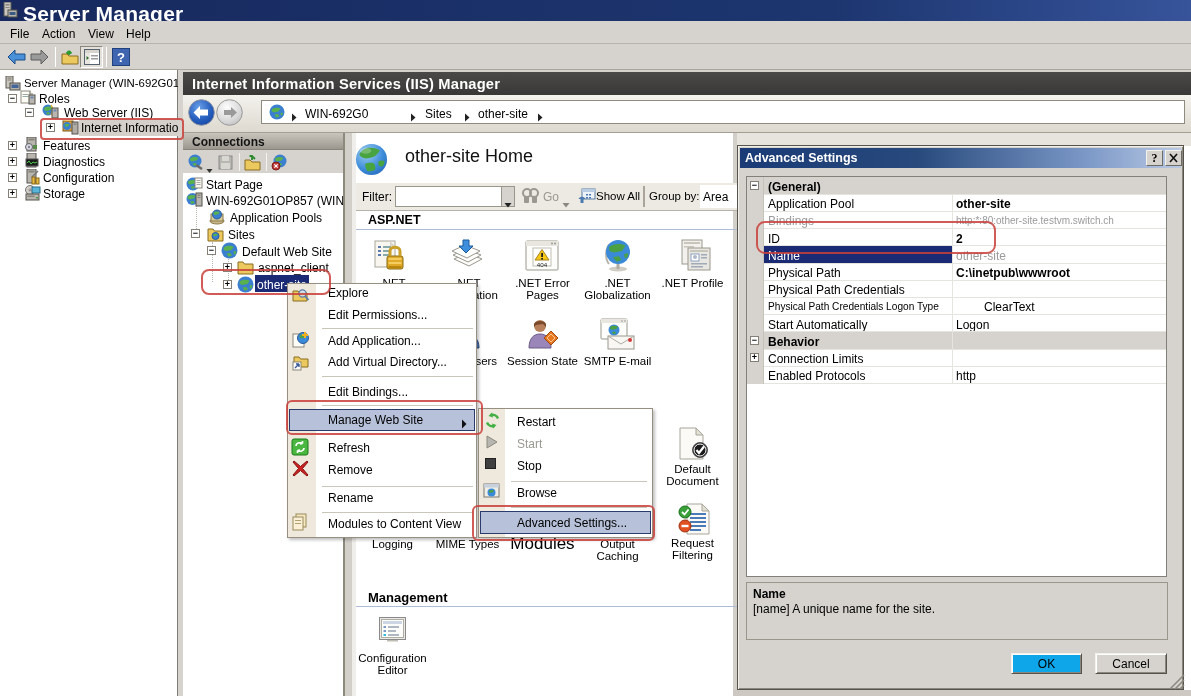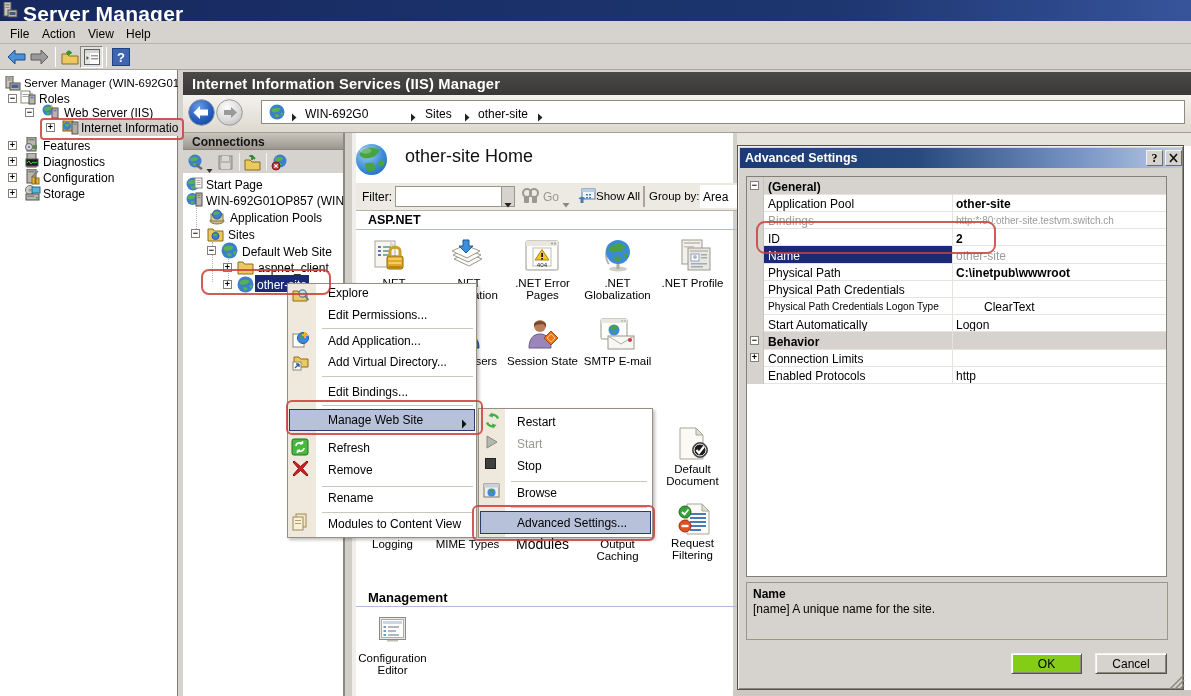--- a/index.html
+++ b/index.html
@@ -464,21 +464,21 @@
         <path d="M2 1 L18 1 L25 8 L25 32 L2 32 Z" fill="#fbfaf7" stroke="#a8a59a"></path>
         <path d="M18 1 L18 8 L25 8 Z" fill="#e2dfd4" stroke="#a8a59a"></path>
         <circle cx="22" cy="23" r="7.5" fill="#1a1a1a" stroke="#555"></circle>
         <circle cx="22" cy="23" r="6" fill="none" stroke="#fff" stroke-width="1"></circle>
         <path d="M18.5 23 L21 26 L26 19.5" stroke="#fff" stroke-width="2.2" fill="none"></path>
       </svg></div>
 <div class="abs t12" style="left:655px;top:463px;width:75px;text-align:center;line-height:12px;font-size:11.5px;">Default<br>Document</div>
 
 <div class="abs t12" style="left:355px;top:538px;width:75px;text-align:center;line-height:12px;font-size:11.5px;">Logging</div>
 <div class="abs t12" style="left:430px;top:538px;width:75px;text-align:center;line-height:12px;font-size:11.5px;">MIME Types</div>
-<div class="abs t12" style="left:505px;top:538px;width:75px;text-align:center;line-height:12px;font-size:14px;">Modules</div>
+<div class="abs t12" style="left:505px;top:538px;width:75px;text-align:center;line-height:12px;font-size:17px;">Modules</div>
 <div class="abs t12" style="left:580px;top:538px;width:75px;text-align:center;line-height:12px;font-size:11.5px;">Output<br>Caching</div>
 <div class="abs" style="left:678px;top:503px;"><svg width="32" height="32" viewBox="0 0 32 32">
         <path d="M9 1 L24 1 L31 8 L31 31 L9 31 Z" fill="#fbfaf7" stroke="#a8a59a"></path>
         <path d="M24 1 L24 8 L31 8 Z" fill="#e2dfd4" stroke="#a8a59a"></path>
         <rect x="12" y="10" width="16" height="2" fill="#4a7ab8"></rect>
         <rect x="12" y="14" width="16" height="2" fill="#4a7ab8"></rect>
         <rect x="12" y="18" width="16" height="2" fill="#4a7ab8"></rect>
         <rect x="12" y="22" width="16" height="2" fill="#4a7ab8"></rect>
         <rect x="12" y="26" width="11" height="2" fill="#4a7ab8"></rect>
         <circle cx="7" cy="9" r="6" fill="#3aa03a" stroke="#1a701a"></circle>
@@ -639,21 +639,21 @@
 <div class="abs" style="left:764px;top:331px;width:402px;height:1px;background:#e6e4de;"></div>
 <div class="abs" style="left:764px;top:349px;width:402px;height:1px;background:#e6e4de;"></div>
 <div class="abs" style="left:764px;top:366px;width:402px;height:1px;background:#e6e4de;"></div>
 <div class="abs" style="left:764px;top:383px;width:402px;height:1px;background:#e6e4de;"></div>
 <div class="abs" style="left:952px;top:194px;width:1px;height:190px;background:#e6e4de;"></div>
 
 <div class="abs" style="left:746px;top:582px;width:422px;height:58px;background:#d6d3ce;border:1px solid #9a968c;"></div>
 <div class="abs b t12" style="left:753px;top:587px;">Name</div>
 <div class="abs t12" style="left:753px;top:602px;">[name] A unique name for the site.</div>
 
-<div class="abs" style="left:1011px;top:653px;width:71px;height:21px;background:#84cc16;border:1px solid;border-color:#f4f2ed #55534c #55534c #f4f2ed;box-shadow:inset 1px 1px 0 #fff, inset -1px -1px 0 #8a877e;text-align:center;font-size:12px;line-height:20px;">OK</div>
+<div class="abs" style="left:1011px;top:653px;width:71px;height:21px;background:#0ea5e9;border:1px solid;border-color:#f4f2ed #55534c #55534c #f4f2ed;box-shadow:inset 1px 1px 0 #fff, inset -1px -1px 0 #8a877e;text-align:center;font-size:12px;line-height:20px;">OK</div>
 <div class="abs" style="left:1095px;top:653px;width:72px;height:21px;background:#d6d3ce;border:1px solid;border-color:#f4f2ed #55534c #55534c #f4f2ed;box-shadow:inset 1px 1px 0 #fff, inset -1px -1px 0 #8a877e;text-align:center;font-size:12px;line-height:20px;">Cancel</div>
 <div class="abs" style="left:1168px;top:673px;"><svg width="17" height="17" viewBox="0 0 17 17">
         <path d="M16 2 L2 16 M16 7 L7 16 M16 12 L12 16" stroke="#8a877e" stroke-width="1.5"></path>
       </svg></div>
 </div>
 <div class="abs" style="left:733px;top:690px;width:458px;height:6px;background:#cdc9c2;"></div>
 
 <div class="abs" style="left:40px;top:118px;width:144px;height:22px;border:2px solid rgba(201,63,58,0.85);border-radius:4px;"></div>
 <div class="abs" style="left:201px;top:269px;width:130px;height:26px;border:2px solid rgba(201,63,58,0.85);border-radius:8px;"></div>
 <div class="abs" style="left:286px;top:400px;width:197px;height:35px;border:2px solid rgba(201,63,58,0.85);border-radius:6px;"></div>

